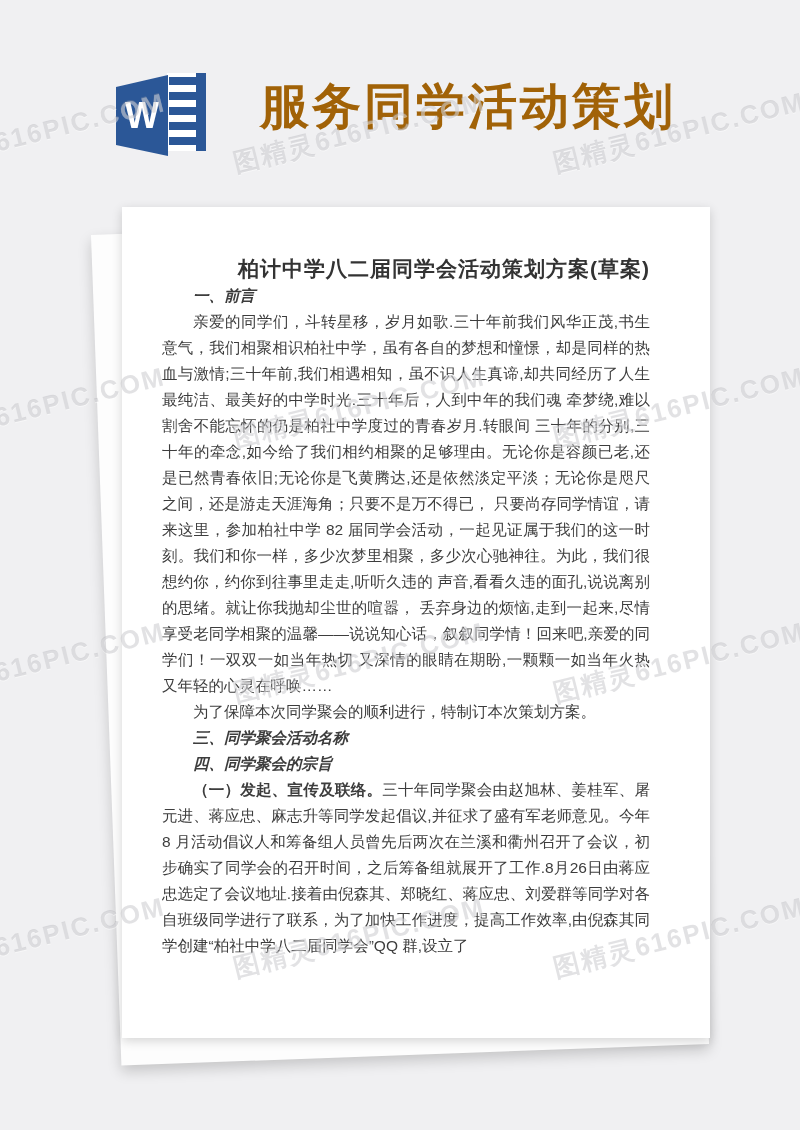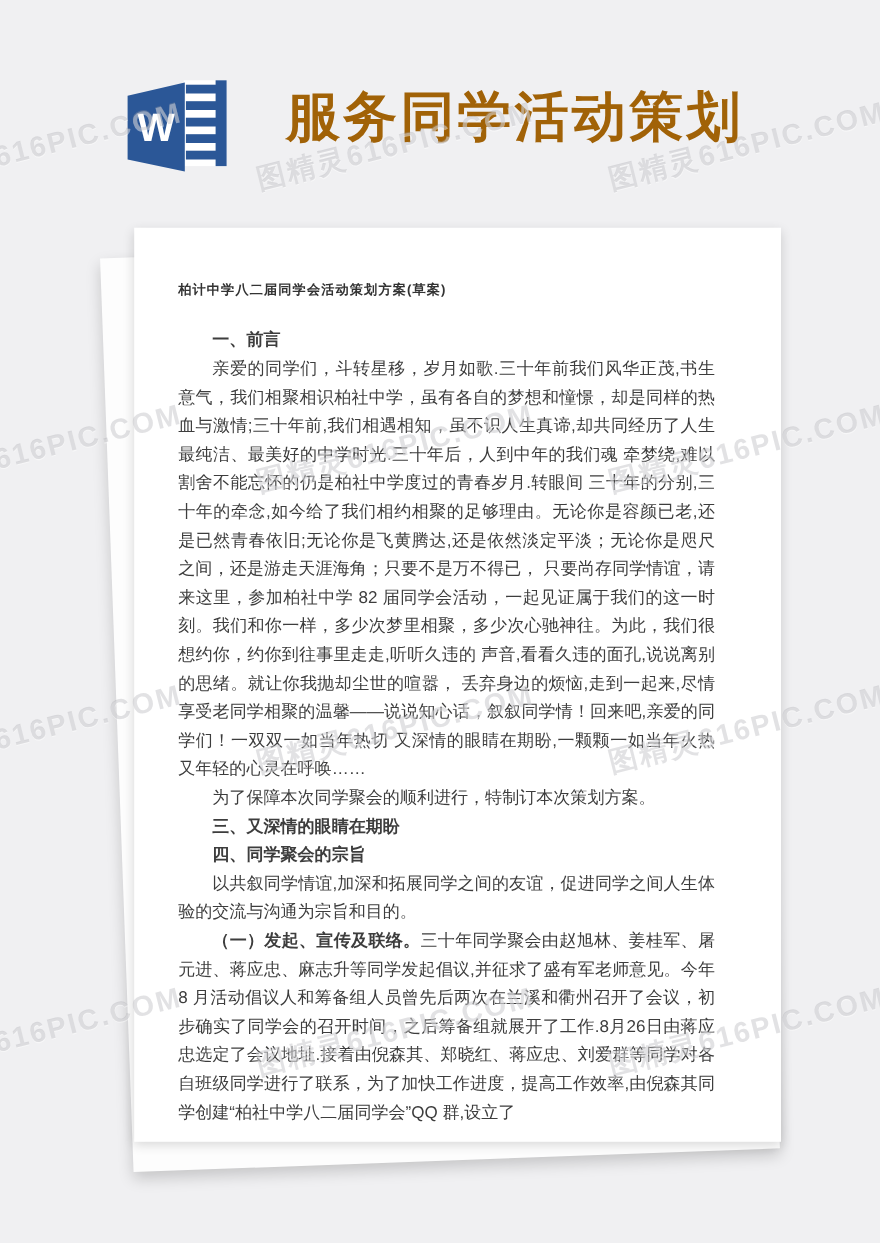--- a/index.html
+++ b/index.html
@@ -54,35 +54,36 @@
     left: 122px; top: 207px;
     width: 588px; height: 831px;
     background: #ffffff;
     box-shadow: 0 3px 10px rgba(0,0,0,0.16);
   }
   .doc-inner {
     padding: 48px 60px 0 40px;
     color: #3d3d3d;
   }
   .doc-title {
-    font-size: 12px;
+    font-size: 21px;
     font-weight: bold;
-    text-align: left;
+    text-align: right;
     color: #333;
-    margin-bottom: 25px;
+    margin-bottom: 0;
     letter-spacing: 1px;
   }
   .doc-h, .doc-p {
     font-size: 15.5px;
     line-height: 26px;
     text-align: justify;
   }
   .doc-h {
     font-weight: bold;
     text-indent: 2em;
+    font-style: italic;
   }
   .doc-p { text-indent: 2em; }
   .doc-p .lead { font-weight: bold; }
 
   
   .wm-layer {
     position: absolute;
     inset: 0;
     pointer-events: none;
     z-index: 50;
@@ -140,24 +141,23 @@
 
   <div class="doc-page">
     <div class="doc-inner">
       <h2 class="doc-title">柏计中学八二届同学会活动策划方案(草案)</h2>
 
       <p class="doc-h">一、前言</p>
       <p class="doc-p">亲爱的同学们，斗转星移，岁月如歌.三十年前我们风华正茂,书生意气，我们相聚相识柏社中学，虽有各自的梦想和憧憬，却是同样的热血与激情;三十年前,我们相遇相知，虽不识人生真谛,却共同经历了人生最纯洁、最美好的中学时光.三十年后，人到中年的我们魂 牵梦绕,难以割舍不能忘怀的仍是柏社中学度过的青春岁月.转眼间 三十年的分别,三十年的牵念,如今给了我们相约相聚的足够理由。无论你是容颜已老,还是已然青春依旧;无论你是飞黄腾达,还是依然淡定平淡；无论你是咫尺之间，还是游走天涯海角；只要不是万不得已， 只要尚存同学情谊，请来这里，参加柏社中学 82 届同学会活动，一起见证属于我们的这一时刻。我们和你一样，多少次梦里相聚，多少次心驰神往。为此，我们很想约你，约你到往事里走走,听听久违的 声音,看看久违的面孔,说说离别的思绪。就让你我抛却尘世的喧嚣， 丢弃身边的烦恼,走到一起来,尽情享受老同学相聚的温馨——说说知心话，叙叙同学情！回来吧,亲爱的同学们！一双双一如当年热切 又深情的眼睛在期盼,一颗颗一如当年火热又年轻的心灵在呼唤……</p>
       <p class="doc-p">为了保障本次同学聚会的顺利进行，特制订本次策划方案。</p>
 
 
-      <p class="doc-h">三、又深情的眼睛在期盼</p>
+      <p class="doc-h">三、同学聚会活动名称</p>
 
       <p class="doc-h">四、同学聚会的宗旨</p>
-      <p class="doc-p">以共叙同学情谊,加深和拓展同学之间的友谊，促进同学之间人生体验的交流与沟通为宗旨和目的。</p>
 
       <p class="doc-p"><span class="lead">（一）发起、宣传及联络。</span><span>三十年同学聚会由赵旭林、姜桂军、屠元进、蒋应忠、麻志升等同学发起倡议,并征求了盛有军老师意见。今年 8 月活动倡议人和筹备组人员曾先后两次在兰溪和衢州召开了会议，初步确实了同学会的召开时间，之后筹备组就展开了工作.8月26日由蒋应忠选定了会议地址.接着由倪森其、郑晓红、蒋应忠、刘爱群等同学对各自班级同学进行了联系，为了加快工作进度，提高工作效率,由倪森其同学创建“柏社中学八二届同学会”QQ 群,设立了</span></p>
     </div>
   </div>
 
   <div class="wm-layer">
     <span class="wm">图精灵616PIC.COM</span>
     <span class="wm">图精灵616PIC.COM</span>
     <span class="wm">图精灵616PIC.COM</span>
     <span class="wm">图精灵616PIC.COM</span>

